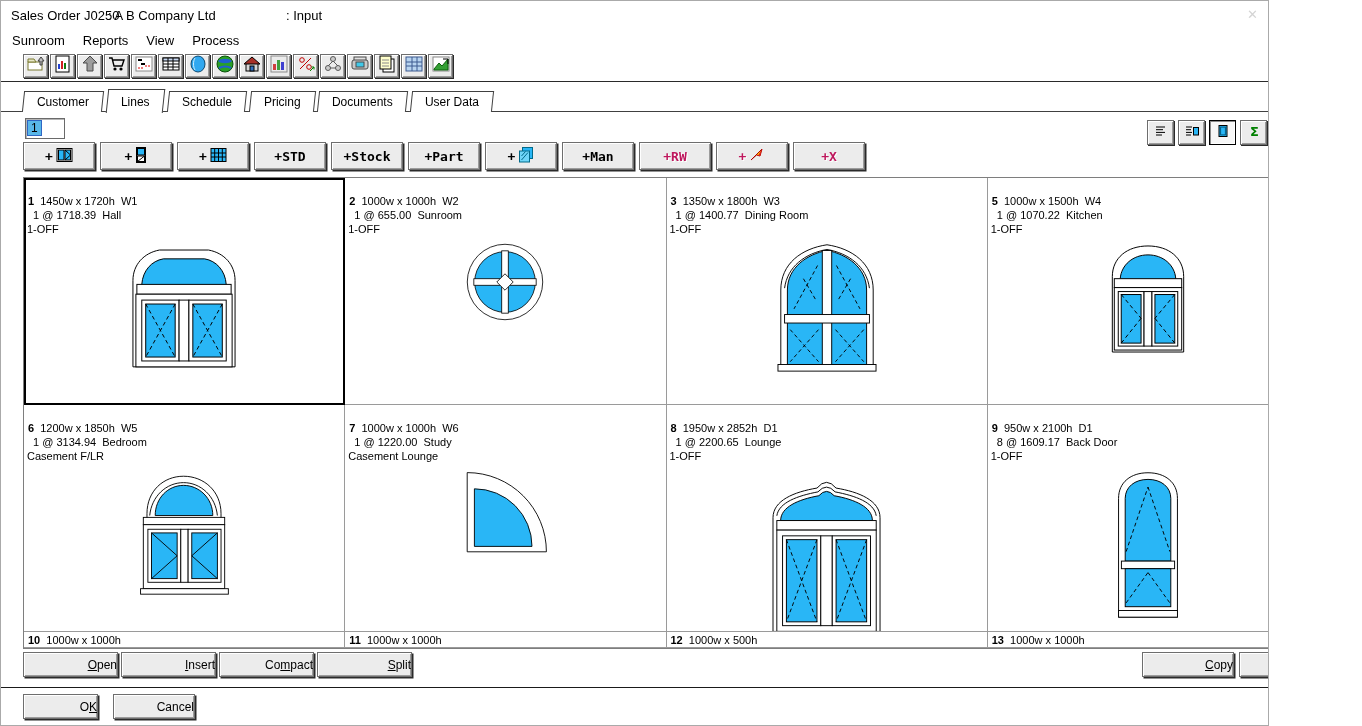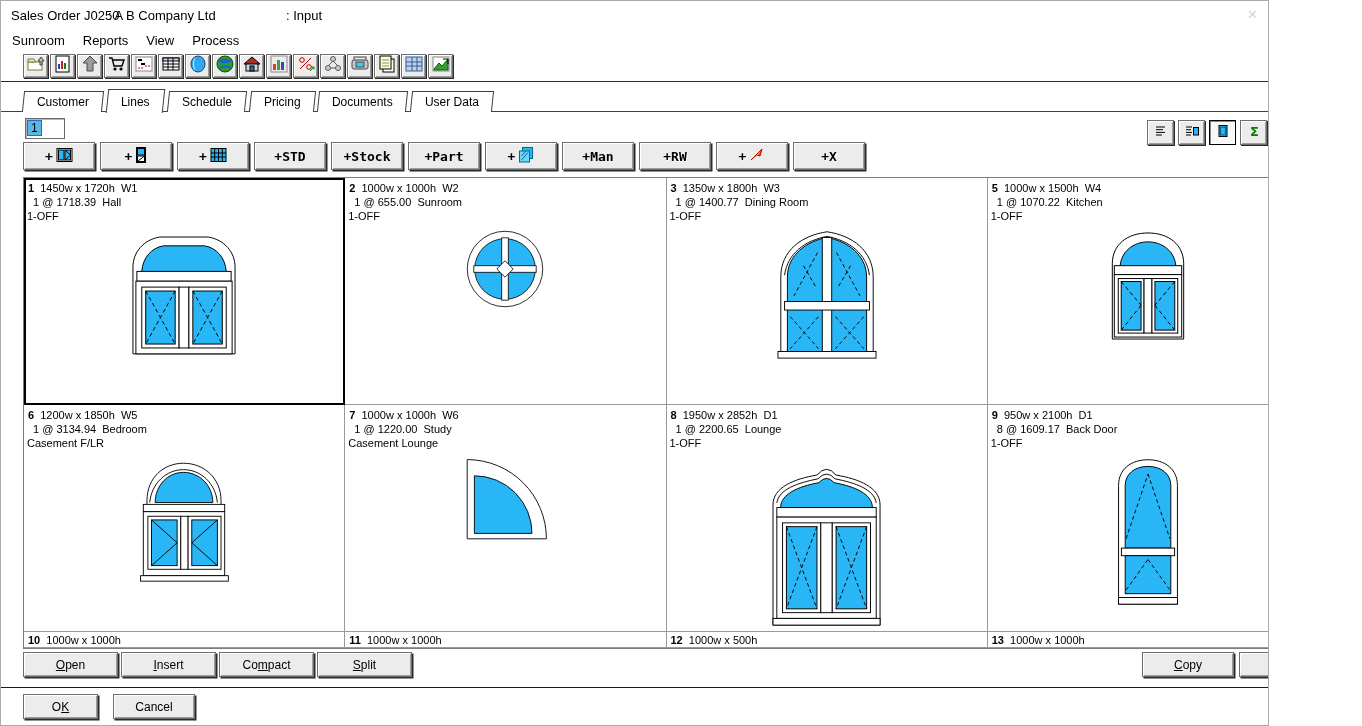--- a/index.html
+++ b/index.html
@@ -28,46 +28,46 @@
   .tab.active{height:23px;margin-top:0;z-index:2;}
   
   .line-input{position:absolute;left:24px;top:117px;width:40px;height:21px;background:#fff;border:1px solid #6a6a6a;
        box-shadow:inset 1px 1px 0 #b5b5b5;font-size:12px;padding:2px 1px;box-sizing:border-box;}
   .line-input .sel{background:#59b7e8;color:#000;padding:0 3px;border:1px solid #2f67c4;}
   
   .addrow{position:absolute;left:22px;top:141px;display:flex;gap:5px;}
   .abtn{width:72px;height:28px;display:flex;align-items:center;justify-content:center;gap:3px;background:#ececec;
         border:1px solid #6e6e6e;box-shadow:inset 1px 1px 0 #fff, inset -1px -1px 0 #9c9c9c, 1.5px 1.5px 0 #2a2a2a;
         font-family:"DejaVu Sans Mono",monospace;font-weight:bold;font-size:13px;box-sizing:border-box;cursor:default;}
-  .abtn.disabled{color:#000000;text-shadow:1px 1px 0 #fff;}
+  .abtn.disabled{color:#be185d;text-shadow:1px 1px 0 #fff;}
   
   .viewrow{position:absolute;left:1146px;top:119px;display:flex;gap:4px;}
   .vbtn{width:27px;height:25px;display:flex;align-items:center;justify-content:center;background:#ececec;
         border:1px solid #6e6e6e;box-shadow:inset 1px 1px 0 #fff, inset -1px -1px 0 #9c9c9c, 1px 1px 0 #2a2a2a;box-sizing:border-box;}
   .vbtn.pressed{border:1px solid #000;box-shadow:inset 1px 1px 0 #8a8a8a, inset -1px -1px 0 #fff;background:#f7f7f7;}
   .vbtn.disabled{opacity:.75;}
   .cad-label{font-family:Liberation Mono, monospace;font-size:9px;font-weight:bold;color:#80007e;}
   
   .grid{position:absolute;left:22px;top:176px;width:1303px;height:472px;border:1px solid #7e7e7e;box-sizing:border-box;background:#fff;}
   .cells{position:absolute;left:0;top:0;width:1285px;height:470px;display:grid;grid-template-columns:repeat(4,1fr);grid-template-rows:227px 227px 16px;}
-  .cell{border-right:1px solid #9a9a9a;border-bottom:1px solid #9a9a9a;font-size:11px;line-height:14px;padding-top:3px;
+  .cell{border-right:1px solid #9a9a9a;border-bottom:1px solid #9a9a9a;font-size:11px;line-height:14px;padding-top:16px;
         box-sizing:border-box;overflow:hidden;position:relative;background:#fff;cursor:default;}
   .cell.selected{outline:2px solid #000;outline-offset:-2px;}
   .cell .l1{padding-left:4px;white-space:pre;}
   .cell .l2{padding-left:9px;white-space:pre;}
   .cell .l3{padding-left:3px;white-space:pre;}
   .shape-wrap{display:flex;justify-content:center;margin-top:5px;}
   
   .vsb{position:absolute;right:0;top:0;width:17px;height:470px;background:#e7e7e7;border-left:1px solid #9a9a9a;box-sizing:border-box;}
   .sb-btn{position:absolute;left:0;width:16px;height:16px;display:flex;align-items:center;justify-content:center;background:#ececec;
         border:1px solid #6e6e6e;box-shadow:inset 1px 1px 0 #fff, inset -1px -1px 0 #9c9c9c;box-sizing:border-box;font-size:7px;color:#000;}
   .sb-thumb{position:absolute;left:0;top:17px;width:16px;height:400px;background:#ececec;border:1px solid #6e6e6e;
         box-shadow:inset 1px 1px 0 #fff, inset -1px -1px 0 #9c9c9c;box-sizing:border-box;}
   
-  .actbtn,.dlgbtn{position:absolute;height:25px;display:flex;align-items:center;justify-content:center;background:#ececec;
+  .actbtn,.dlgbtn{position:absolute;height:25px;display:flex;align-items:center;justify-content:flex-end;background:#ececec;
         border:1px solid #6e6e6e;box-shadow:inset 1px 1px 0 #fff, inset -1px -1px 0 #9c9c9c, 1.5px 1.5px 0 #2a2a2a;
         font-size:12px;box-sizing:border-box;cursor:default;}
   .bottom-sep{position:absolute;left:0;top:686px;width:100%;height:1px;background:#1a1a1a;}
   u{text-decoration:underline;}
 </style>
 </head>
 <body>
 
 <div class="app">
 

